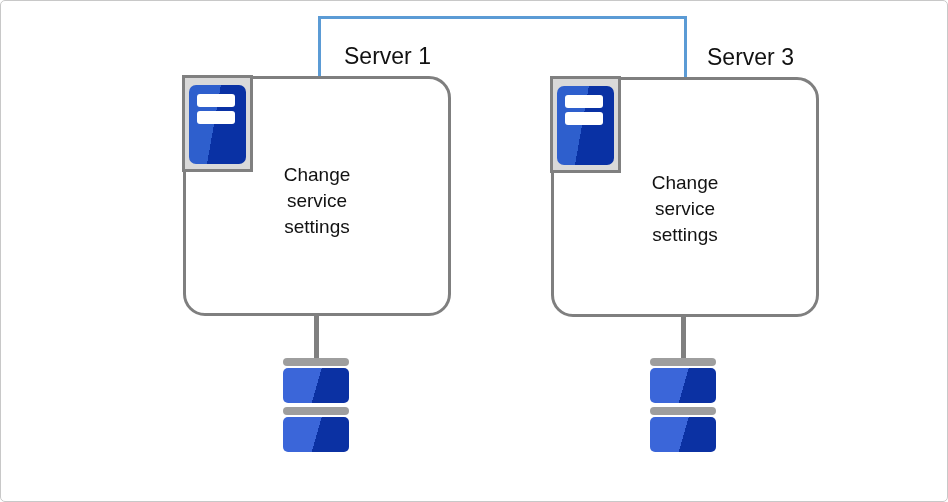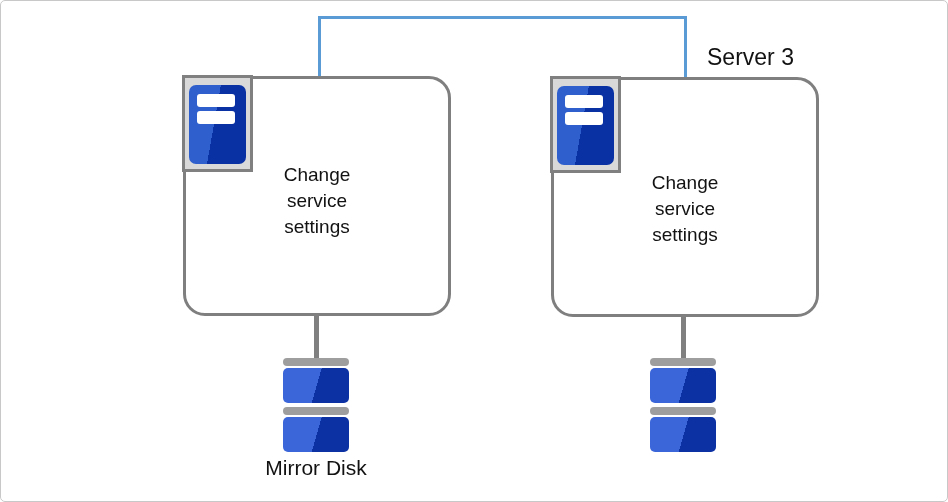--- a/index.html
+++ b/index.html
@@ -128,20 +128,21 @@
 </style>
 </head>
 <body>
 
 <div id="canvas">
 
   <div class="conn conn-h"></div>
   <div class="conn conn-v1"></div>
   <div class="conn conn-v2"></div>
 
+  <div class="server-label label-1">Server 1</div>
   <div class="server-label label-2">Server 3</div>
 
   <div class="server-box box-1"></div>
   <div class="server-icon icon-1">
     <div class="tower">
       <div class="slot s1"></div>
       <div class="slot s2"></div>
     </div>
   </div>
   <div class="body-text body-1">
@@ -149,21 +150,20 @@
     <div>service</div>
     <div>settings</div>
   </div>
   <div class="stem stem-1"></div>
   <div class="disk disk-1">
     <div class="cap"></div>
     <div class="platter"></div>
     <div class="cap"></div>
     <div class="platter"></div>
   </div>
-  <div class="disk-label disk-label-1">Mirror Disk</div>
 
   <div class="server-box box-2"></div>
   <div class="server-icon icon-2">
     <div class="tower">
       <div class="slot s1"></div>
       <div class="slot s2"></div>
     </div>
   </div>
   <div class="body-text body-2">
     <div>Change</div>

